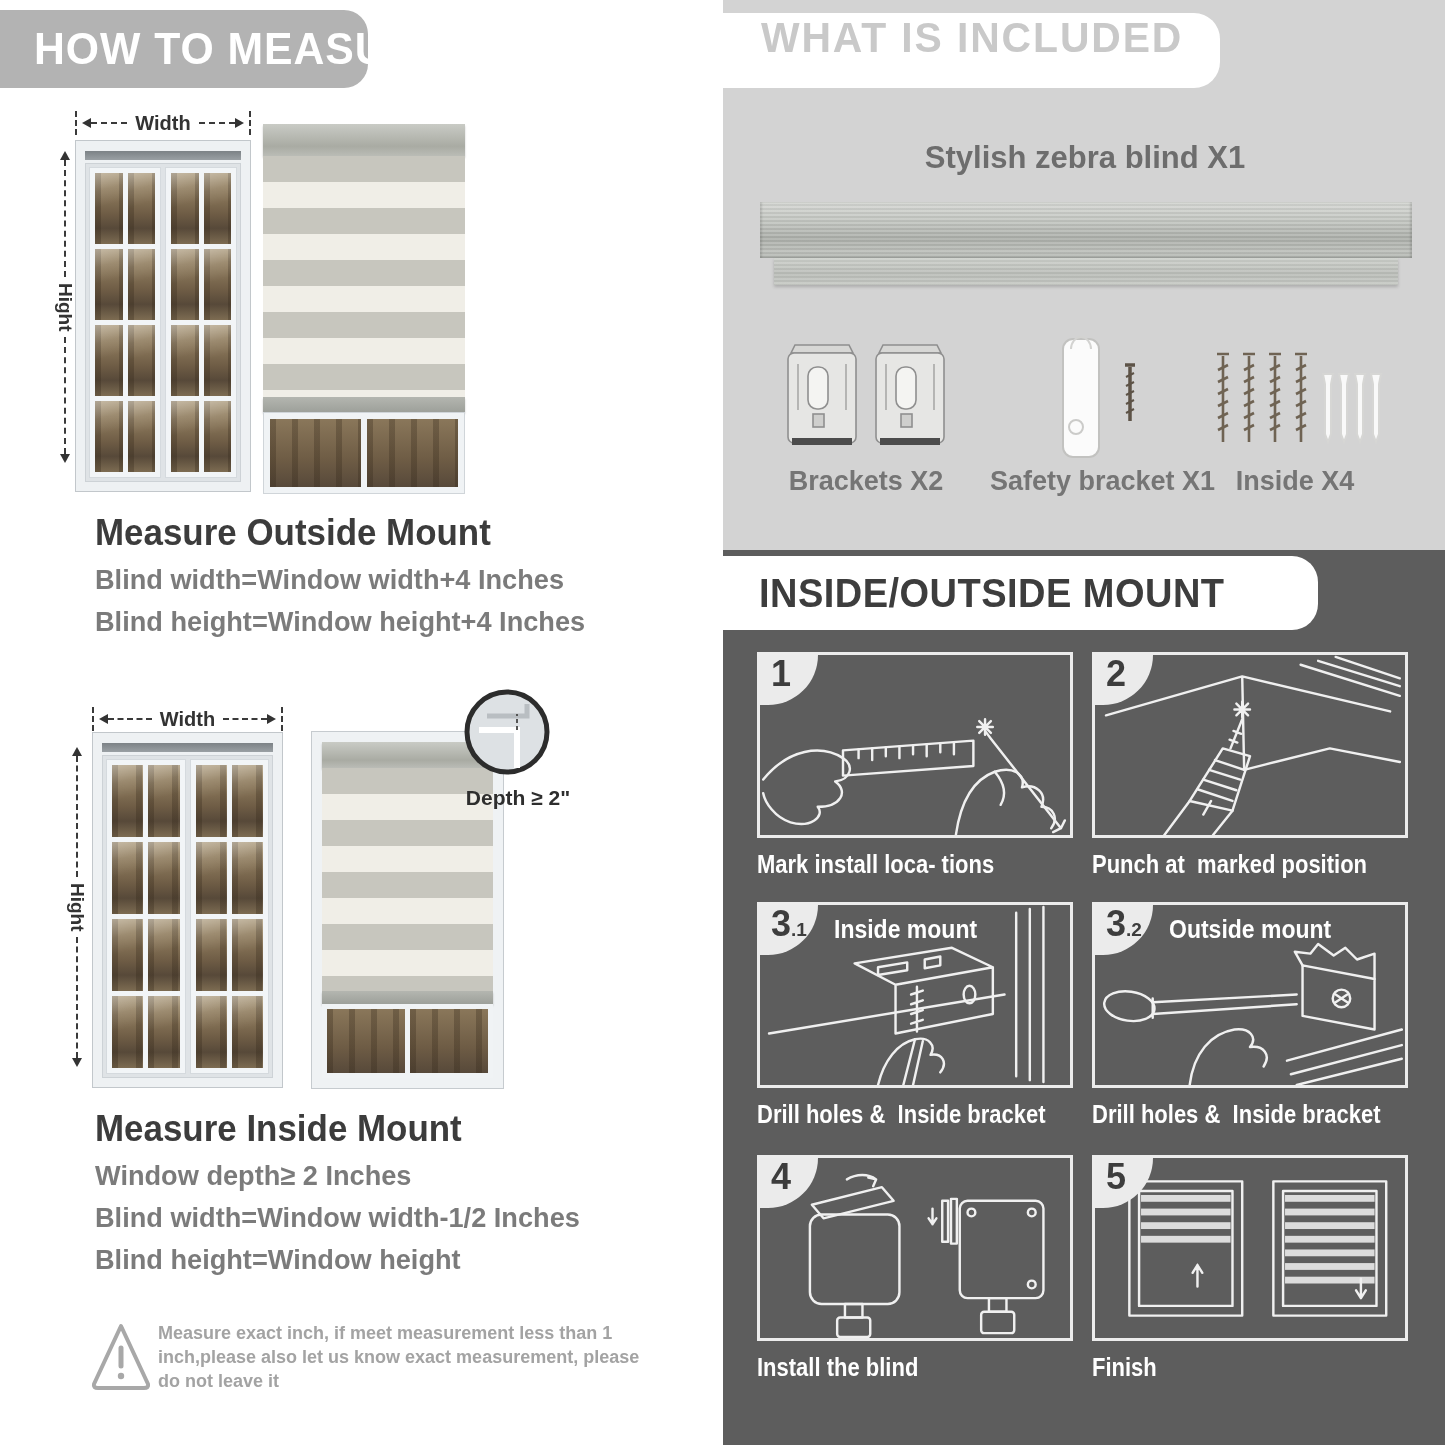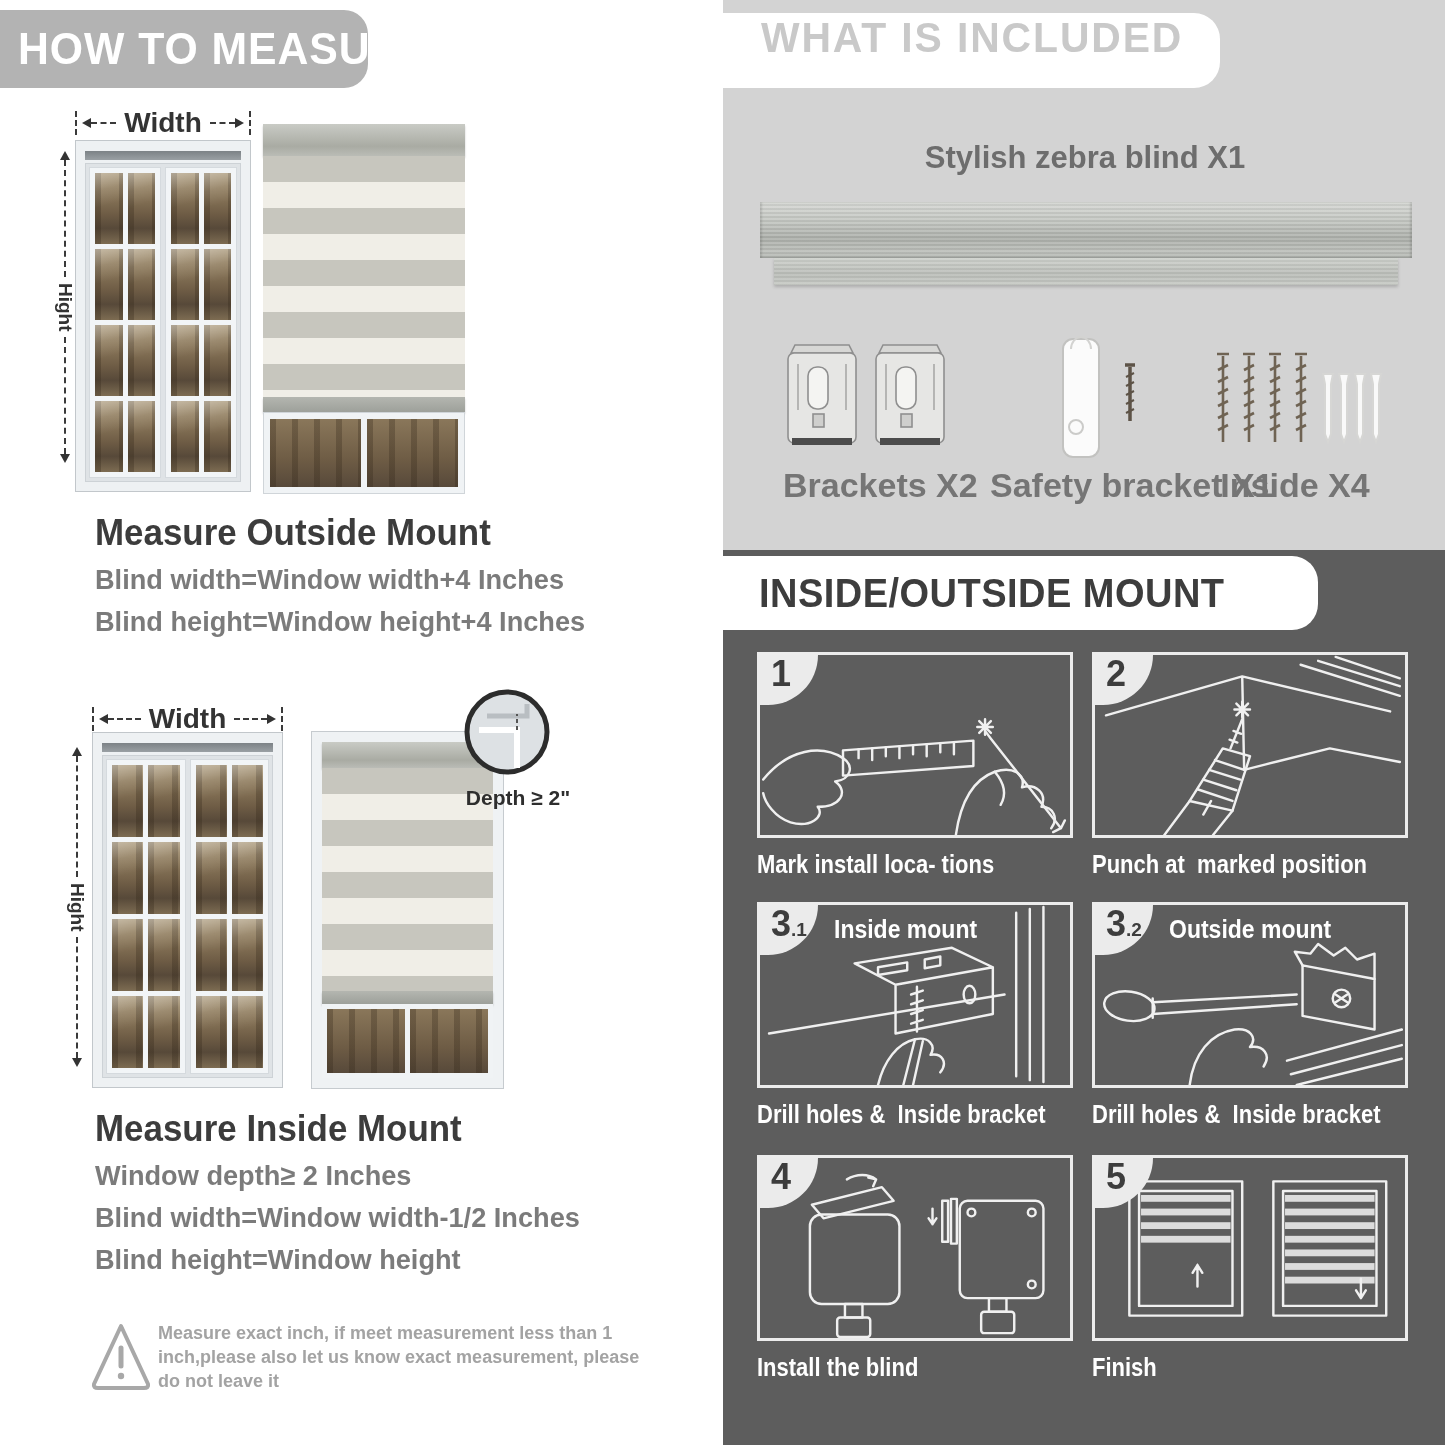--- a/index.html
+++ b/index.html
@@ -2,40 +2,40 @@
 <html><head>
 <meta charset="utf-8">
 <style>
   html,body{margin:0;padding:0;background:#fff;}
   #root{position:relative;width:1445px;height:1445px;background:#ffffff;overflow:hidden;
         font-family:"Liberation Sans",sans-serif;}
   .abs{position:absolute;}
 
   
   #hdr-left{left:0;top:10px;width:368px;height:78px;background:#b3b3b3;border-radius:0 24px 24px 0;
-    display:flex;align-items:center;padding-left:18px;box-sizing:border-box;}
+    display:flex;align-items:center;padding-left:34px;box-sizing:border-box;}
   #hdr-left span{color:#fff;font-size:45px;font-weight:bold;letter-spacing:1px;transform:scaleX(.95);transform-origin:left center;white-space:nowrap;}
 
   #panel-top{left:723px;top:0;width:722px;height:550px;background:#d3d3d3;}
   #hdr-included{left:723px;top:13px;width:497px;height:75px;background:#fff;border-radius:0 26px 26px 0;
     display:flex;padding-left:38px;box-sizing:border-box;}
   #hdr-included span{color:#c9c9c9;font-size:43px;font-weight:bold;letter-spacing:2px;transform:scaleX(.95);transform-origin:left center;white-space:nowrap;}
 
   #panel-bottom{left:723px;top:550px;width:722px;height:895px;background:#5d5d5d;}
   #hdr-mount{left:723px;top:556px;width:595px;height:74px;background:#fff;border-radius:0 26px 26px 0;
     display:flex;align-items:center;padding-left:36px;box-sizing:border-box;}
   #hdr-mount span{color:#3d3d3d;font-size:40px;font-weight:bold;letter-spacing:.5px;transform:scaleX(.95);transform-origin:left center;white-space:nowrap;}
 
   
   .harrow{display:flex;align-items:center;height:26px;}
   .harrow .tick{width:0;height:24px;border-left:2px dashed #3a3a3a;}
   .harrow .line{flex:1;height:0;border-top:2px dashed #3a3a3a;}
   .harrow .ah-l{width:0;height:0;border:5px solid transparent;border-right:9px solid #333;}
   .harrow .ah-r{width:0;height:0;border:5px solid transparent;border-left:9px solid #333;}
-  .harrow .lbl{padding:0 8px;font-size:28px;font-weight:bold;color:#333;}
+  .harrow .lbl{padding:0 8px;font-size:20px;font-weight:bold;color:#333;}
   .varrow{display:flex;flex-direction:column;align-items:center;width:26px;}
   .varrow .ah-u{width:0;height:0;border:5px solid transparent;border-bottom:9px solid #333;}
   .varrow .ah-d{width:0;height:0;border:5px solid transparent;border-top:9px solid #333;}
   .varrow .vline{flex:1;width:0;border-left:2px dashed #3a3a3a;}
   .varrow .lbl{writing-mode:vertical-rl;font-size:19px;font-weight:bold;color:#333;margin:6px 0;}
 
   
   .window{background:#eef1f3;border:1px solid #c2c7cb;box-sizing:border-box;padding:10px 9px 9px;}
   .win-head{height:9px;background:linear-gradient(180deg,#7c8286,#9aa0a4);margin-bottom:3px;}
   .sashes{display:flex;gap:4px;height:calc(100% - 12px);background:#dfe3e6;border:1px solid #cdd2d6;box-sizing:border-box;padding:3px;}
@@ -72,21 +72,21 @@
   #rail-main{left:760px;top:202px;width:652px;height:56px;
     background:
      repeating-linear-gradient(180deg,rgba(255,255,255,.10) 0 2px,rgba(0,0,0,.05) 2px 4px),
      linear-gradient(180deg,#d6d8d4 0%,#c3c6c1 35%,#adb0ab 65%,#bdc0bb 90%,#b0b3ae 100%);
     box-shadow:inset 2px 0 2px rgba(0,0,0,.12), inset -2px 0 2px rgba(0,0,0,.12);}
   #rail-lip{left:774px;top:258px;width:624px;height:27px;
     background:
      repeating-linear-gradient(180deg,rgba(255,255,255,.10) 0 2px,rgba(0,0,0,.04) 2px 4px),
      linear-gradient(180deg,#cdd0cb,#babdb8 60%,#c6c9c4);
     box-shadow:0 2px 3px rgba(0,0,0,.18);}
-  .comp-lbl{top:466px;text-align:center;font-size:34px;font-weight:bold;color:#757575;white-space:nowrap;}
+  .comp-lbl{top:466px;text-align:center;font-size:27px;font-weight:bold;color:#757575;white-space:nowrap;}
 
   
   .step{position:absolute;width:316px;}
   .sbox{position:relative;width:316px;height:186px;border:3px solid #ececec;box-sizing:border-box;}
   .sbox svg{position:absolute;left:0;top:0;width:100%;height:100%;}
   .badge{position:absolute;top:0;left:0;width:58px;height:50px;background:#ebebeb;border-radius:0 0 54px 0;
     display:flex;align-items:flex-start;padding:1px 0 0 11px;box-sizing:border-box;}
   .bnum{font-size:36px;font-weight:bold;color:#3d3d3d;line-height:1;}
   .bsub{font-size:19px;font-weight:bold;color:#3d3d3d;margin-top:13px;}
   .stitle{position:absolute;left:74px;top:10px;font-size:25px;font-weight:bold;color:#fff;transform:scaleX(.92);transform-origin:left center;white-space:pre;}

